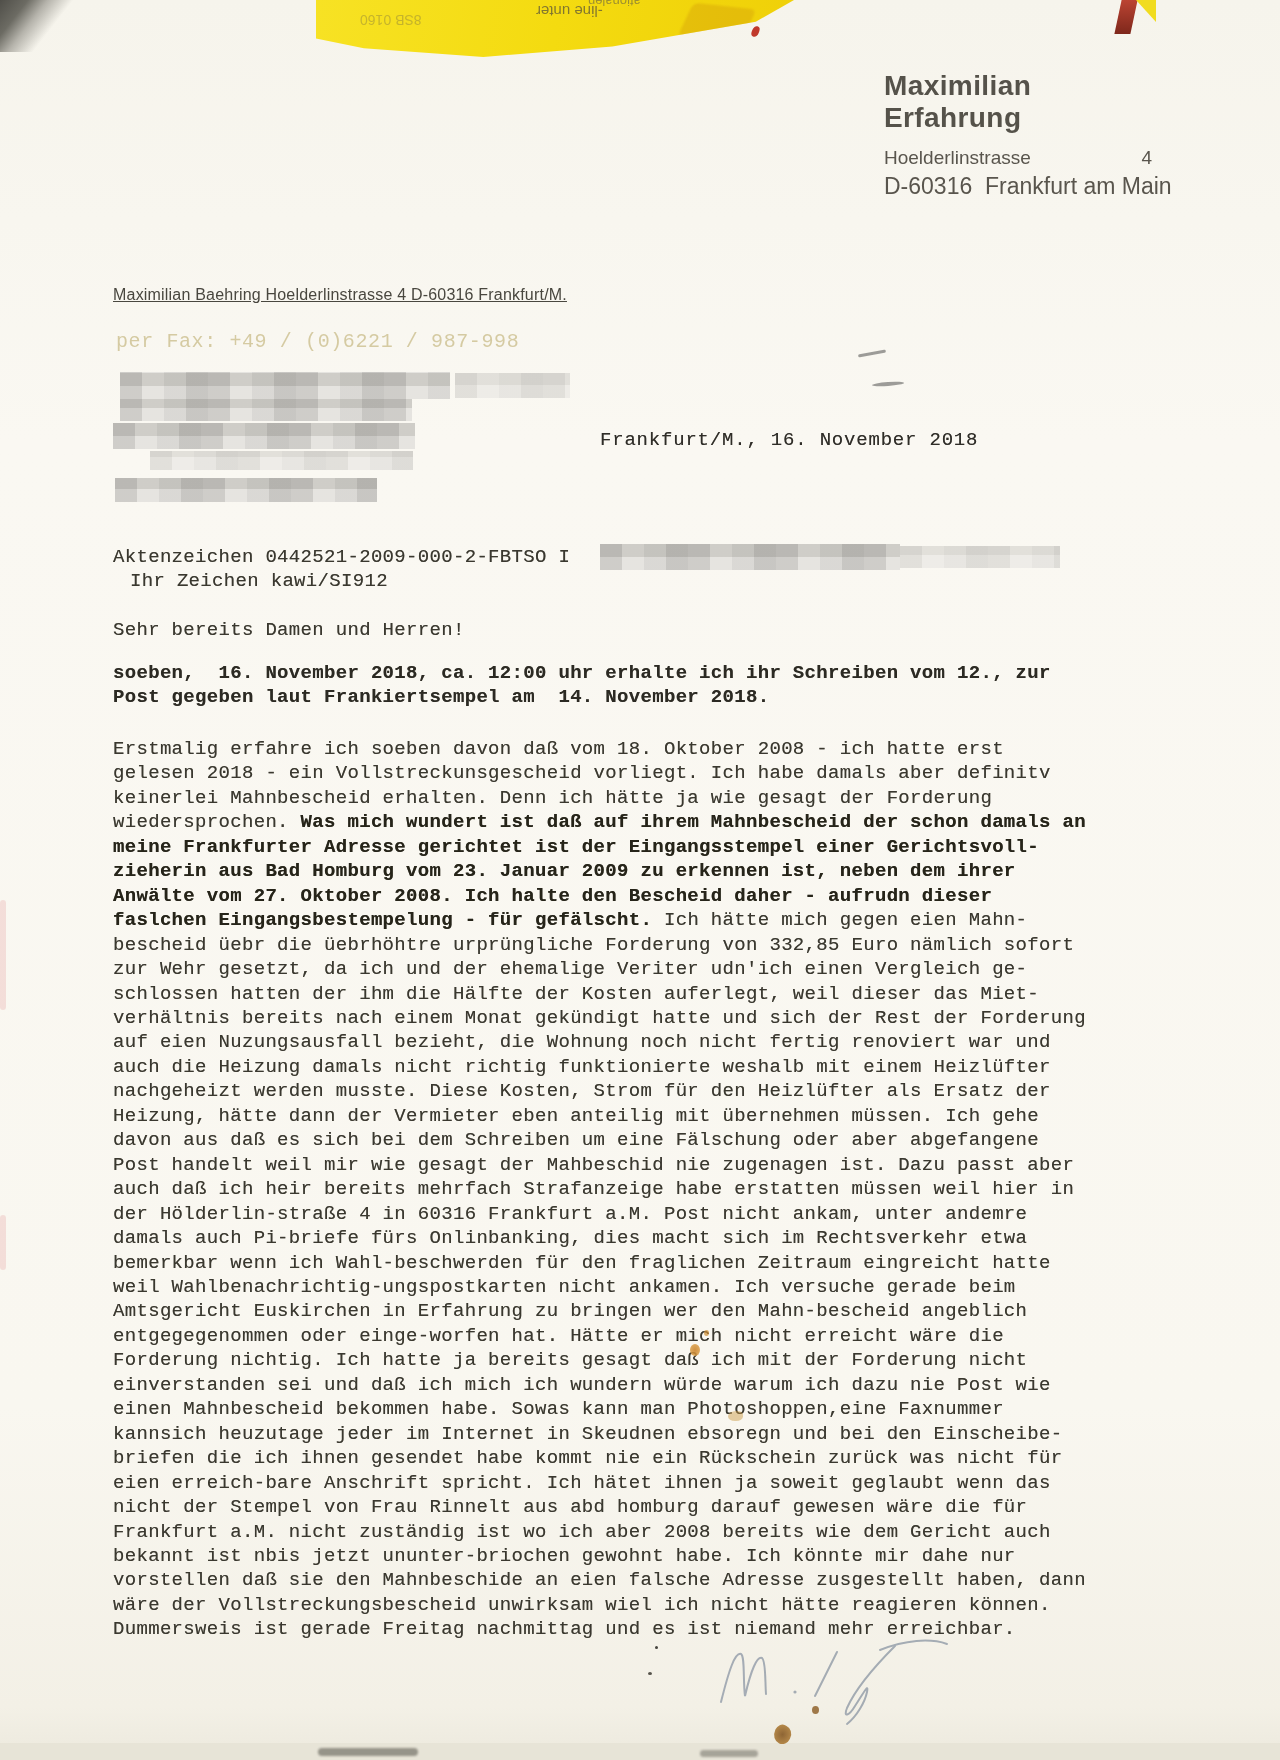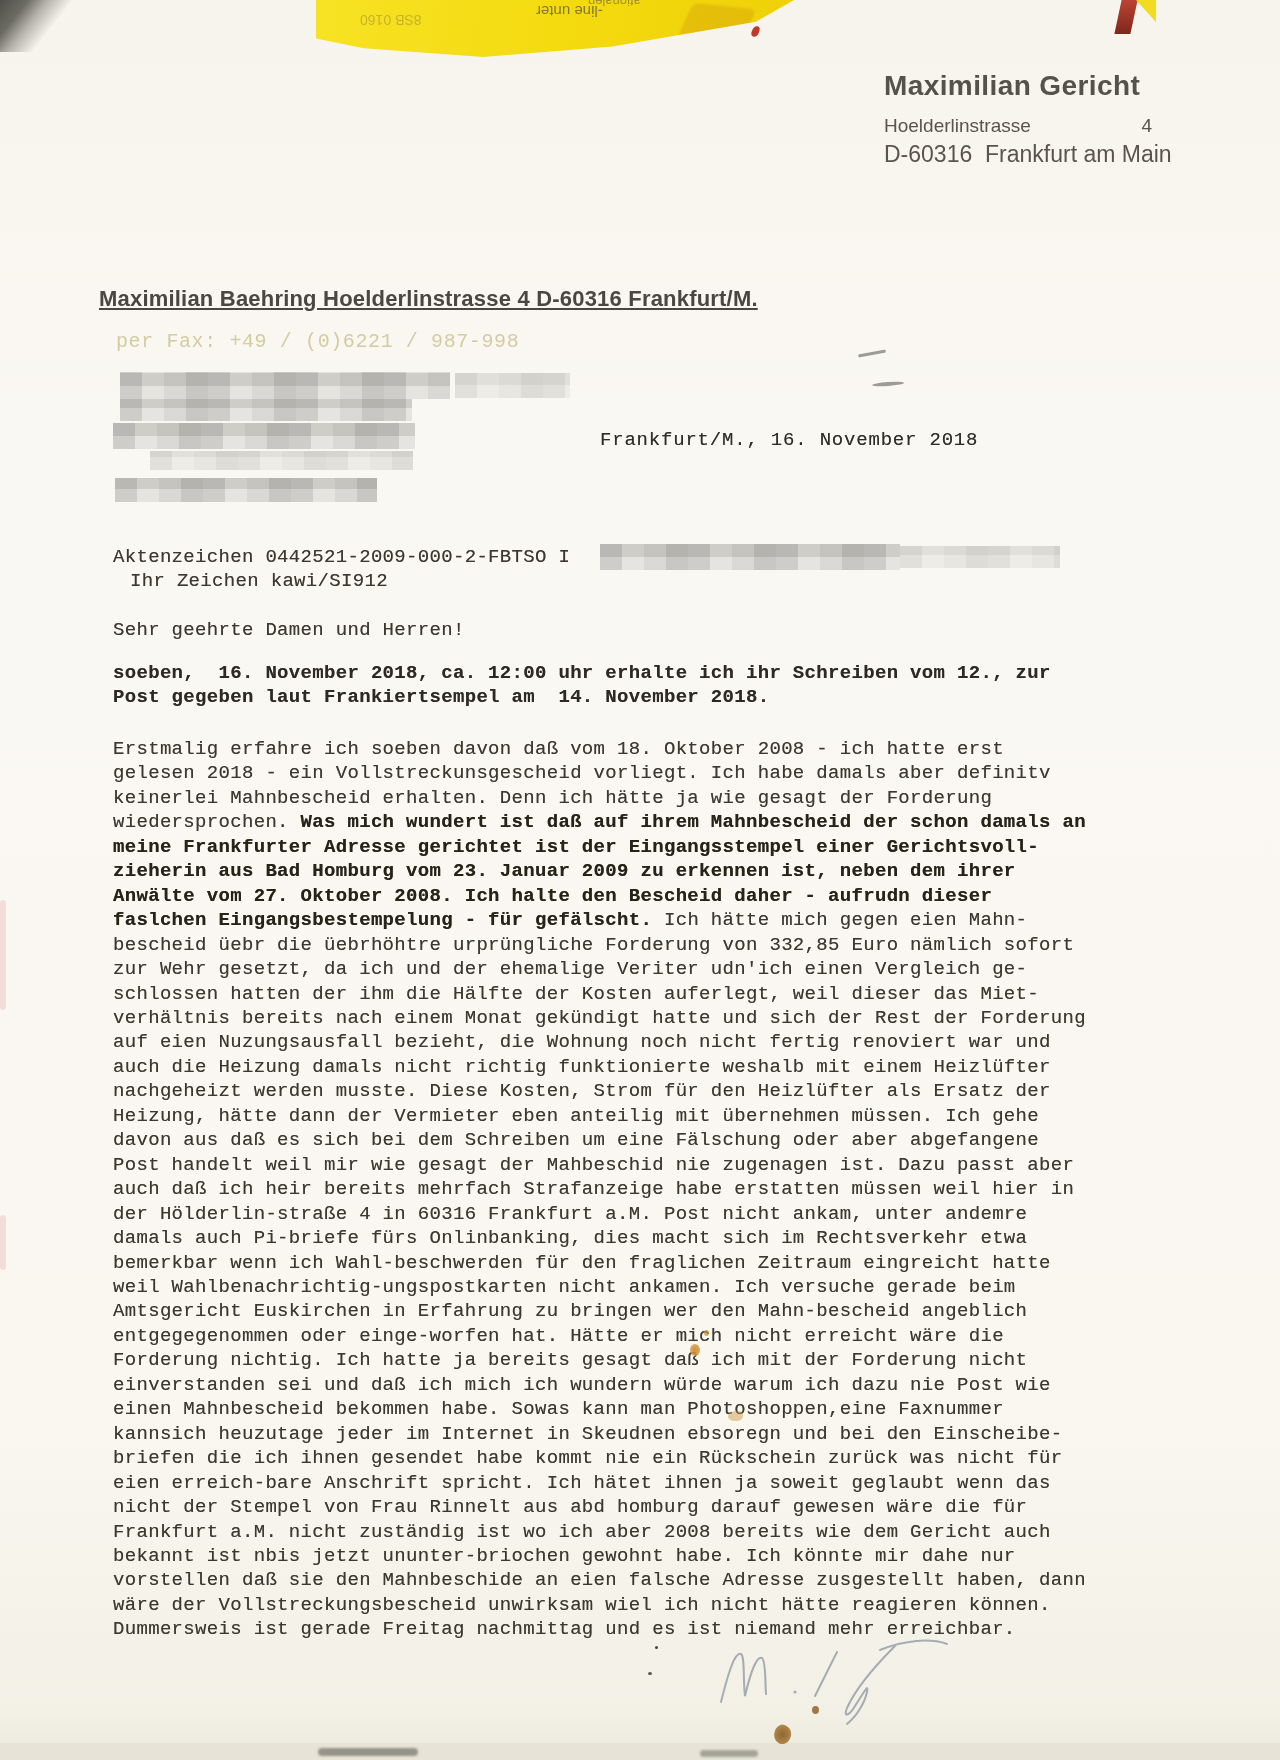--- a/index.html
+++ b/index.html
@@ -29,21 +29,21 @@
   .yellow-bit{position:absolute;left:1136px;top:0;width:20px;height:22px;background:#f1dc1f;
     clip-path:polygon(0 0,100% 0,100% 100%);}
   .tape-speck{position:absolute;left:752px;top:26px;width:7px;height:11px;background:#c0392b;
     border-radius:50% 40% 50% 40%;transform:rotate(20deg);}
   
   .letterhead{position:absolute;left:884px;top:70px;width:268px;color:#59554d;}
   .lh-name{font-size:28px;font-weight:600;letter-spacing:.4px;color:#55524a;}
   .lh-row{display:flex;justify-content:space-between;font-size:19px;font-weight:500;margin-top:13px;}
   .lh-city{font-size:23px;font-weight:500;margin-top:4px;white-space:pre;}
   
-  .sender{position:absolute;left:99px;top:286px;font-size:22px;font-weight:700;color:#49473f;
+  .sender{position:absolute;left:113px;top:286px;font-size:16px;font-weight:400;color:#49473f;
     text-decoration:underline;letter-spacing:.2px;white-space:pre;}
   
   .fax{position:absolute;left:116px;top:330px;font-family:"Liberation Mono","DejaVu Sans Mono",monospace;
     font-size:20px;color:rgba(202,190,140,.78);letter-spacing:.6px;white-space:pre;}
   
   .px{position:absolute;
     background:
      repeating-linear-gradient(90deg,rgba(0,0,0,.10) 0 22px,rgba(0,0,0,0) 22px 44px,rgba(0,0,0,.05) 44px 66px,rgba(0,0,0,.13) 66px 88px),
      repeating-linear-gradient(0deg,rgba(255,255,255,.28) 0 13px,rgba(0,0,0,.06) 13px 26px),
      #dcdad4;}
@@ -100,21 +100,21 @@
     <div class="tape-fold"></div>
   </div>
   <div class="tape-frag frag1">-line unter</div>
   <div class="tape-frag frag2">ationalen</div>
   <div class="tape-frag frag3">8SB 0160</div>
   <div class="tape-speck"></div>
   <div class="red-bit"></div>
   <div class="yellow-bit"></div>
 
   <div class="letterhead">
-    <div class="lh-name">Maximilian Gericht</div>
+    <div class="lh-name">Maximilian Erfahrung</div>
     <div class="lh-row">
       <span>Hoelderlinstrasse</span>
       <span>4</span>
     </div>
     <div class="lh-city">D-60316  Frankfurt am Main</div>
   </div>
 
   <div class="sender">Maximilian Baehring Hoelderlinstrasse 4 D-60316 Frankfurt/M.</div>
 
   <div class="fax">per Fax: +49 / (0)6221 / 987-998</div>
@@ -129,21 +129,21 @@
   <div class="hmark hm1"></div>
   <div class="hmark hm2"></div>
 
   <div class="tw date">Frankfurt/M., 16. November 2018</div>
 
   <div class="tw akte">Aktenzeichen 0442521-2009-000-2-FBTSO I</div>
   <div class="px pxF"></div>
   <div class="px pxG light"></div>
   <div class="tw zeichen">Ihr Zeichen kawi/SI912</div>
 
-  <div class="tw salutation">Sehr geehrte Damen und Herren!</div>
+  <div class="tw salutation">Sehr bereits Damen und Herren!</div>
 
   <div class="tw intro" id="intro-lines"><div class="tline">soeben,  16. November 2018, ca. 12:00 uhr erhalte ich ihr Schreiben vom 12., zur</div><div class="tline">Post gegeben laut Frankiertsempel am  14. November 2018.</div></div>
 
   <div class="tw bodytext" id="body-lines"><div class="tline"><span>Erstmalig erfahre ich soeben davon daß vom 18. Oktober 2008 - ich hatte erst</span></div><div class="tline"><span>gelesen 2018 - ein Vollstreckunsgescheid vorliegt. Ich habe damals aber definitv</span></div><div class="tline"><span>keinerlei Mahnbescheid erhalten. Denn ich hätte ja wie gesagt der Forderung</span></div><div class="tline"><span>wiedersprochen. </span><span class="bold">Was mich wundert ist daß auf ihrem Mahnbescheid der schon damals an</span></div><div class="tline"><span class="bold">meine Frankfurter Adresse gerichtet ist der Eingangsstempel einer Gerichtsvoll-</span></div><div class="tline"><span class="bold">zieherin aus Bad Homburg vom 23. Januar 2009 zu erkennen ist, neben dem ihrer</span></div><div class="tline"><span class="bold">Anwälte vom 27. Oktober 2008. Ich halte den Bescheid daher - aufrudn dieser</span></div><div class="tline"><span class="bold">faslchen Eingangsbestempelung - für gefälscht.</span><span> Ich hätte mich gegen eien Mahn-</span></div><div class="tline"><span>bescheid üebr die üebrhöhtre urprüngliche Forderung von 332,85 Euro nämlich sofort</span></div><div class="tline"><span>zur Wehr gesetzt, da ich und der ehemalige Veriter udn'ich einen Vergleich ge-</span></div><div class="tline"><span>schlossen hatten der ihm die Hälfte der Kosten auferlegt, weil dieser das Miet-</span></div><div class="tline"><span>verhältnis bereits nach einem Monat gekündigt hatte und sich der Rest der Forderung</span></div><div class="tline"><span>auf eien Nuzungsausfall bezieht, die Wohnung noch nicht fertig renoviert war und</span></div><div class="tline"><span>auch die Heizung damals nicht richtig funktionierte weshalb mit einem Heizlüfter</span></div><div class="tline"><span>nachgeheizt werden musste. Diese Kosten, Strom für den Heizlüfter als Ersatz der</span></div><div class="tline"><span>Heizung, hätte dann der Vermieter eben anteilig mit übernehmen müssen. Ich gehe</span></div><div class="tline"><span>davon aus daß es sich bei dem Schreiben um eine Fälschung oder aber abgefangene</span></div><div class="tline"><span>Post handelt weil mir wie gesagt der Mahbeschid nie zugenagen ist. Dazu passt aber</span></div><div class="tline"><span>auch daß ich heir bereits mehrfach Strafanzeige habe erstatten müssen weil hier in</span></div><div class="tline"><span>der Hölderlin-straße 4 in 60316 Frankfurt a.M. Post nicht ankam, unter andemre</span></div><div class="tline"><span>damals auch Pi-briefe fürs Onlinbanking, dies macht sich im Rechtsverkehr etwa</span></div><div class="tline"><span>bemerkbar wenn ich Wahl-beschwerden für den fraglichen Zeitraum eingreicht hatte</span></div><div class="tline"><span>weil Wahlbenachrichtig-ungspostkarten nicht ankamen. Ich versuche gerade beim</span></div><div class="tline"><span>Amtsgericht Euskirchen in Erfahrung zu bringen wer den Mahn-bescheid angeblich</span></div><div class="tline"><span>entgegegenommen oder einge-worfen hat. Hätte er mich nicht erreicht wäre die</span></div><div class="tline"><span>Forderung nichtig. Ich hatte ja bereits gesagt daß ich mit der Forderung nicht</span></div><div class="tline"><span>einverstanden sei und daß ich mich ich wundern würde warum ich dazu nie Post wie</span></div><div class="tline"><span>einen Mahnbescheid bekommen habe. Sowas kann man Photoshoppen,eine Faxnummer</span></div><div class="tline"><span>kannsich heuzutage jeder im Internet in Skeudnen ebsoregn und bei den Einscheibe-</span></div><div class="tline"><span>briefen die ich ihnen gesendet habe kommt nie ein Rückschein zurück was nicht für</span></div><div class="tline"><span>eien erreich-bare Anschrift spricht. Ich hätet ihnen ja soweit geglaubt wenn das</span></div><div class="tline"><span>nicht der Stempel von Frau Rinnelt aus abd homburg darauf gewesen wäre die für</span></div><div class="tline"><span>Frankfurt a.M. nicht zuständig ist wo ich aber 2008 bereits wie dem Gericht auch</span></div><div class="tline"><span>bekannt ist nbis jetzt ununter-briochen gewohnt habe. Ich könnte mir dahe nur</span></div><div class="tline"><span>vorstellen daß sie den Mahnbeschide an eien falsche Adresse zusgestellt haben, dann</span></div><div class="tline"><span>wäre der Vollstreckungsbescheid unwirksam wiel ich nicht hätte reagieren können.</span></div><div class="tline"><span>Dummersweis ist gerade Freitag nachmittag und es ist niemand mehr erreichbar.</span></div></div>
 
   <svg class="signature" width="320" height="120" viewBox="0 0 320 120">
     <g fill="none" stroke="#97a0ab" stroke-width="2" stroke-linecap="round" opacity="0.85">
       <path d="M 66 72 C 74 40 80 22 86 24 C 90 26 88 52 90 66 C 96 40 102 26 107 28 C 111 31 110 52 111 64"></path>
       <circle cx="140" cy="62" r="1.6" fill="#97a0ab" stroke="none"></circle>
       <path d="M 160 66 C 168 50 176 34 182 22"></path>

